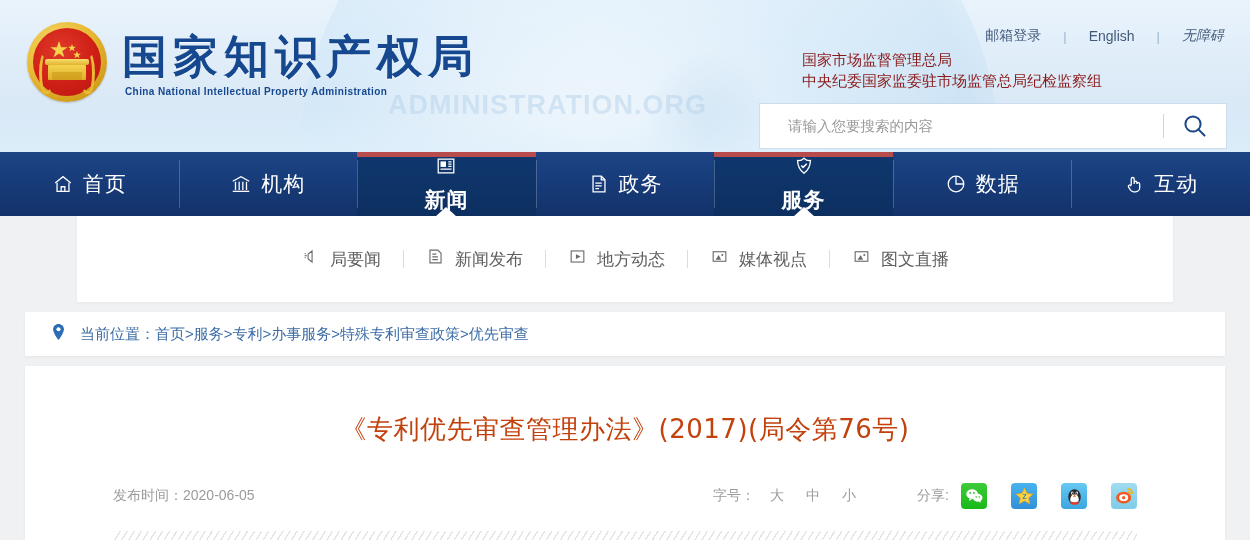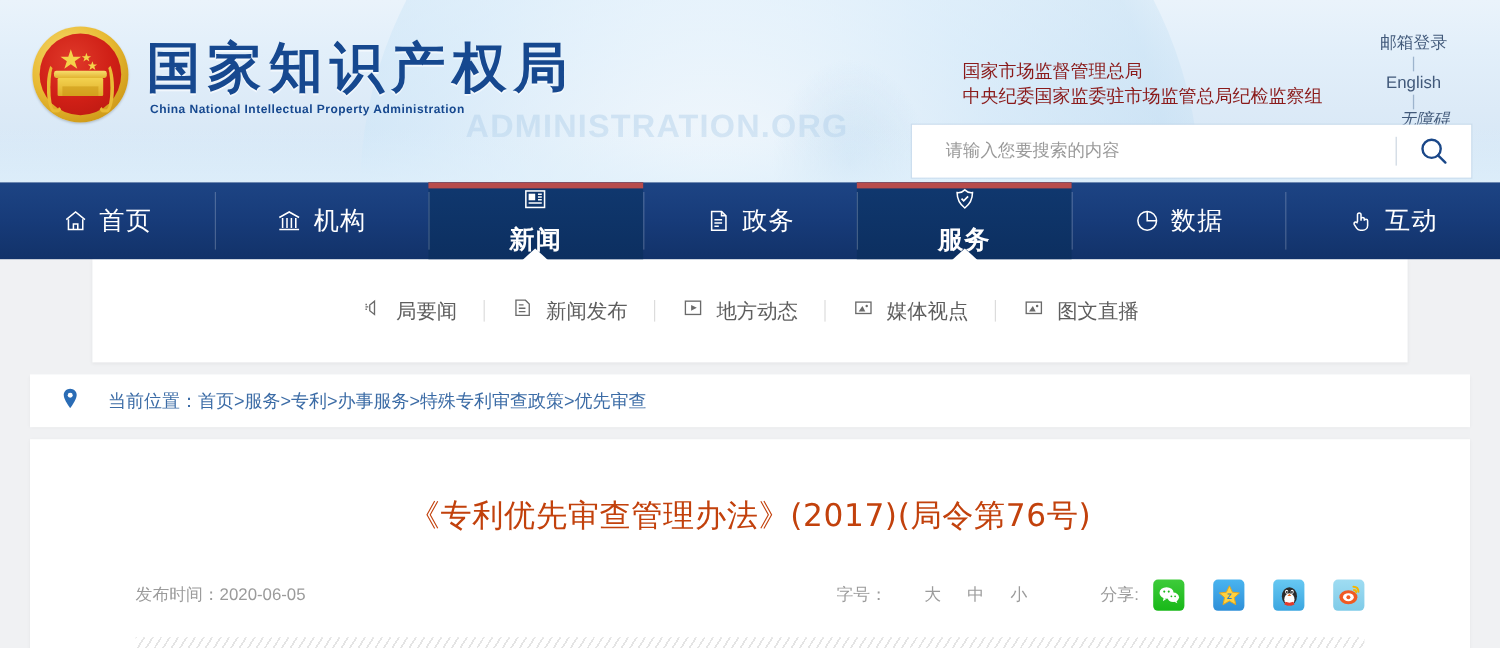--- a/index.html
+++ b/index.html
@@ -95,21 +95,21 @@
   .logo-en {
     position: absolute; left: 125px; top: 86px;
     font-size: 10px; font-weight: bold; letter-spacing: .4px;
     color: #16488f;
     white-space: nowrap;
   }
 
   .toplinks {
     position: absolute; right: 22px; top: 27px;
     display: flex; align-items: center; gap: 0;
-    font-size: 14px; color: #4a627e; flex-direction: column;
+    font-size: 14px; color: #4a627e;
   }
   .toplinks a { color:#41597a; text-decoration: none; padding: 0 22px; }
   .toplinks .sep { color: #9db4cd; font-size: 13px; }
   .toplinks a:last-child { padding-right: 4px; font-style: italic; }
 
   .org-lines {
     position: absolute; right: 148px; top: 49px;
     text-align: left; color: #8a1a1a;
     font-size: 15px; line-height: 21px;
     white-space: nowrap;
@@ -187,21 +187,21 @@
   .sub-sep { width:1px; height:18px; background:#dcdcdc; }
 
   
   .crumb-wrap {
     width: 1200px; margin: 10px auto 0;
     background:#fff; height: 44px;
     display:flex; align-items:center;
     padding-left: 26px;
     box-shadow: 0 1px 3px rgba(0,0,0,.05);
   }
-  .crumb-text { font-size:15px; color:#3c6ca6; margin-left: 24px; white-space: nowrap; }
+  .crumb-text { font-size:15px; color:#3c6ca6; margin-left: 14px; white-space: nowrap; }
 
   
   .article-wrap {
     width: 1200px; margin: 10px auto 0;
     background:#fff; min-height: 180px;
     padding: 46px 60px 0;
     box-shadow: 0 1px 3px rgba(0,0,0,.05);
   }
   .article-title {
     text-align:center; font-size: 26px; color:#c2410c;
@@ -212,21 +212,21 @@
     margin-top: 36px;
     display:flex; align-items:center;
     font-size: 14px; color:#9b9b9b;
     padding: 0 28px;
   }
   .pub-time { white-space: nowrap; }
   .meta-right {
     margin-left: auto;
     display:flex; align-items:center;
   }
-  .fontsize-label { margin-right: 20px; }
+  .fontsize-label { margin-right: 4px; }
   .fs-opt { padding: 0 11px; cursor:pointer; color:#9b9b9b; }
   .share-label { margin-left: 50px; margin-right: 12px; }
   .share-icons { display:flex; align-items:center; gap: 24px; }
   .sicon {
     width: 26px; height: 26px; border-radius: 4px;
     display:flex; align-items:center; justify-content:center;
     cursor:pointer; position: relative;
   }
   .sicon-wechat { background: linear-gradient(180deg,#3ecb3a,#18b818); }
   .sicon-qzone  { background: linear-gradient(180deg,#49b4ef,#2f8fd8); }

